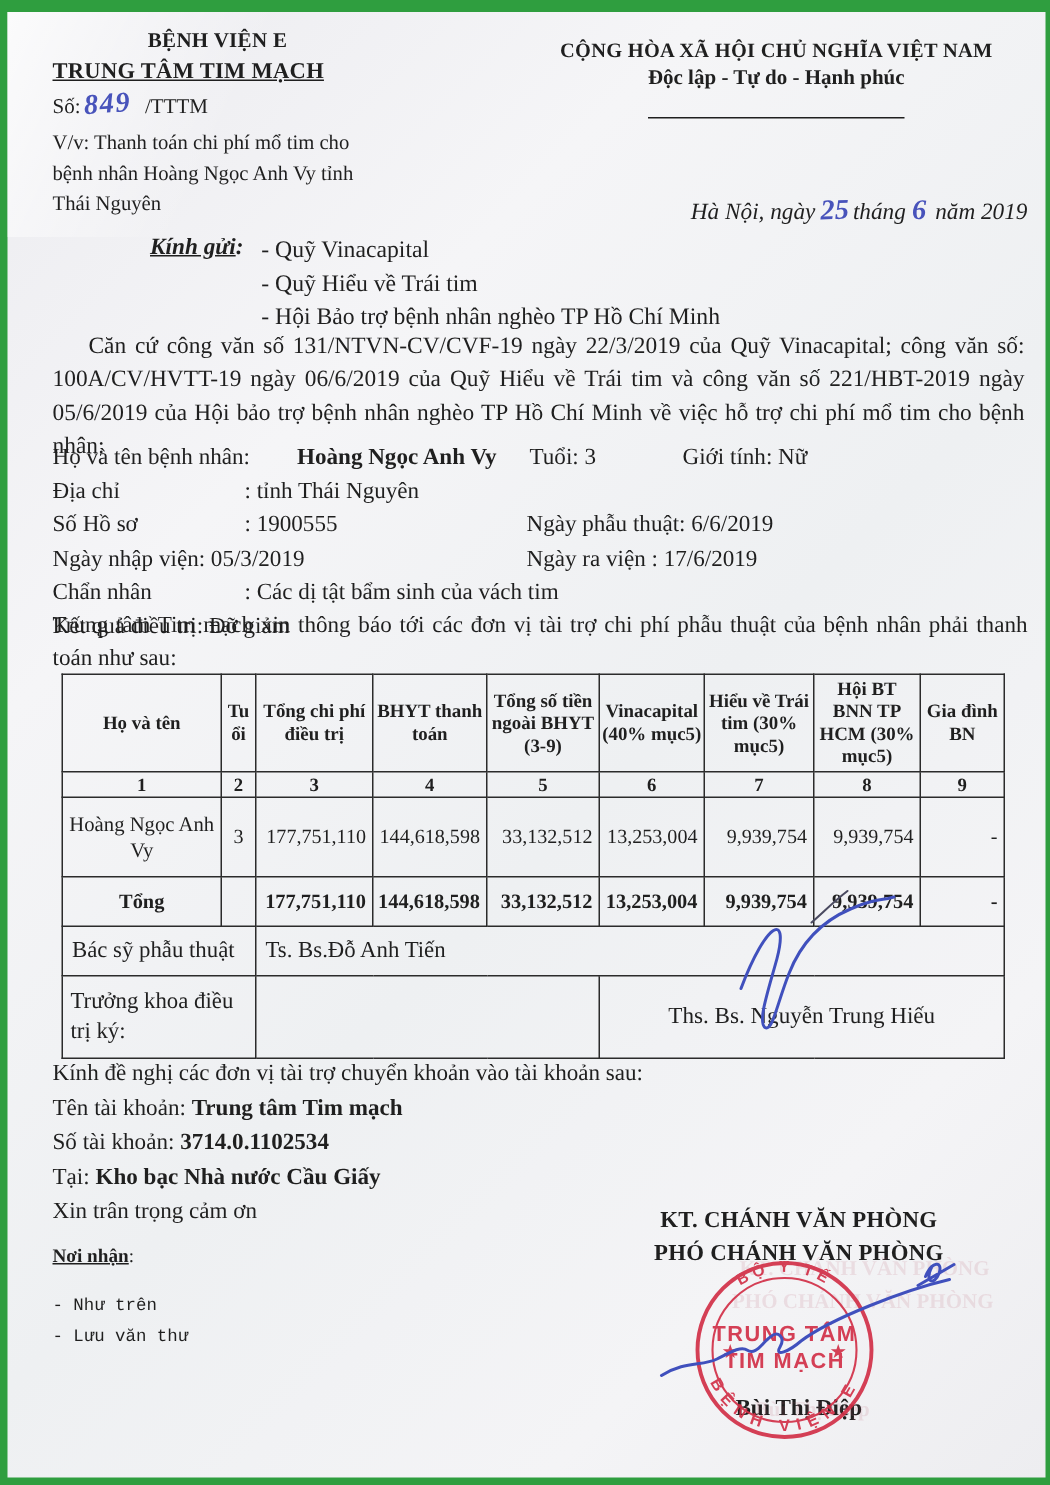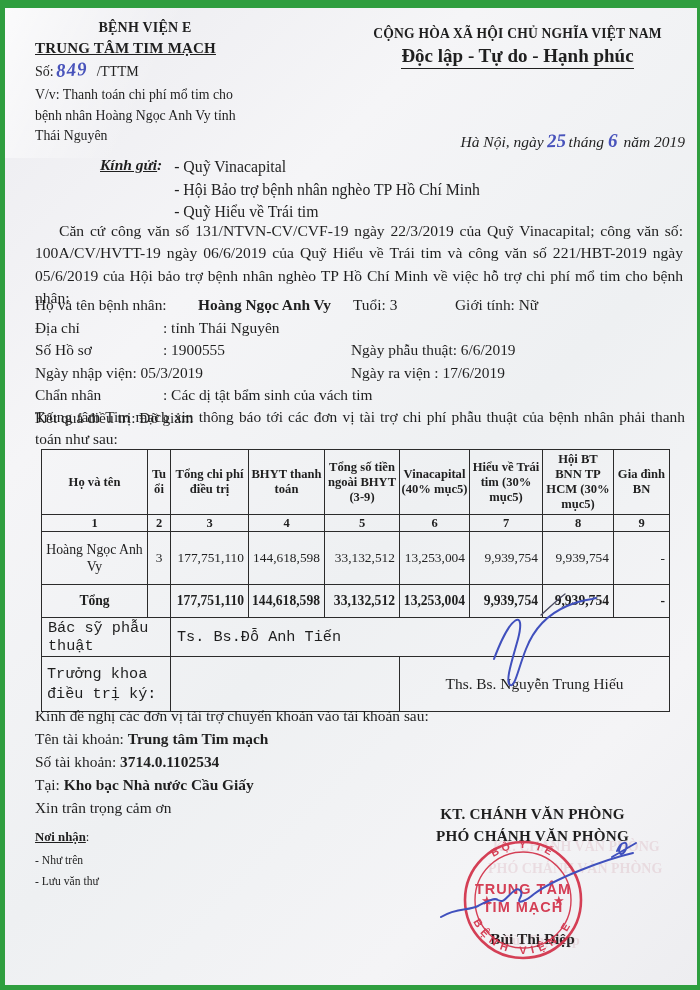--- a/index.html
+++ b/index.html
@@ -23,21 +23,21 @@
   
   .hdr-left{left:30px;top:10px;width:300px;line-height:20px;}
   .org-line1{text-align:center;width:220px;font-weight:600;font-size:14px;letter-spacing:.2px;}
   .org-line2{font-weight:bold;font-size:15px;text-decoration:underline;letter-spacing:.2px;}
   .so-line{font-size:14px;margin-top:2px;}
   .hand{color:#4853bb;font-style:italic;font-weight:600;}
   .hand-849{font-size:19px;display:inline-block;transform:rotate(-4deg);letter-spacing:1px;margin:0 6px 0 2px;}
   .subject{font-size:13.8px;line-height:20.5px;margin-top:3px;}
   .hdr-right{left:345px;top:18px;width:335px;text-align:center;}
   .nat-line1{font-weight:bold;font-size:13.6px;letter-spacing:.2px;}
-  .nat-line2{font-weight:bold;font-size:19px;display:inline-block;border-bottom:1.4px solid #1f1f1f;padding-bottom:1px;margin-top:3px;text-align:center;}
+  .nat-line2{font-weight:bold;font-size:14px;display:inline-block;border-bottom:1.4px solid #1f1f1f;padding-bottom:17px;margin-top:3px;text-align:center;}
   .date-line{left:380px;top:122px;width:300px;text-align:right;font-style:italic;font-size:15.5px;}
   .hand-day{font-size:19px;display:inline-block;transform:rotate(-2deg);margin:0 3px;}
   .hand-month{font-size:19px;display:inline-block;margin:0 6px 0 4px;}
   
   .kinhgui{left:95px;top:148px;font-size:15.5px;}
   .kinhgui-label{font-style:italic;font-weight:bold;text-decoration:underline;}
   .kinhgui-colon{font-style:italic;font-weight:bold;}
   .kinhgui ul{list-style:none;margin:0;padding:0;display:inline-block;vertical-align:top;margin-left:8px;}
   .kinhgui li{font-weight:normal;font-size:15.8px;line-height:22.5px;}
   
@@ -53,34 +53,34 @@
   table{position:absolute;left:36px;top:441px;width:628px;border-collapse:collapse;table-layout:fixed;}
   td,th{border:1.2px solid #2b2b2b;vertical-align:middle;overflow:hidden;}
   th{font-size:12.6px;font-weight:bold;padding:2px 1px;line-height:15px;}
   .th-age{word-break:break-all;}
   .numrow td{font-size:12.5px;font-weight:bold;text-align:center;height:16px;padding:0;}
   .datarow td{height:50px;font-size:13.4px;}
   .datarow .name{text-align:center;font-size:13.8px;line-height:17px;padding:0 2px;}
   .num{text-align:right;padding-right:4px;white-space:nowrap;}
   .ctr{text-align:center;}
   .totrow td{height:30px;font-weight:bold;font-size:13.6px;}
-  .docrow td{height:30px;font-size:15.2px;padding-left:6px;font-family:Liberation Mono, monospace;}
+  .docrow td{height:30px;font-size:15.2px;padding-left:6px;}
   .headrow td{height:52px;font-size:15.2px;}
-  .headrow .lbl{padding-left:5px;line-height:20px;font-family:Liberation Mono, monospace;}
+  .headrow .lbl{padding-left:5px;line-height:20px;}
   .headrow .sig-name{text-align:center;font-size:15.4px;}
   
   .transfer{left:30px;top:696px;width:650px;font-size:15.4px;line-height:23px;}
   
   .signing{left:390px;top:795px;width:275px;text-align:center;}
   .signing .t{font-weight:bold;font-size:15.2px;line-height:21.5px;letter-spacing:.2px;}
   .signer{position:relative;top:84px;font-weight:bold;font-size:15.4px;}
   
   .noinhan{left:30px;top:822px;font-size:12.6px;}
   .noinhan .nlabel{font-weight:bold;text-decoration:underline;font-size:12.8px;font-family:Liberation Serif, serif;}
-  .noinhan .itm{font-size:11.6px;line-height:20px;margin-top:6px;}
+  .noinhan .itm{font-size:11.6px;line-height:20px;margin-top:16px;font-family:Liberation Mono, monospace;}
   .noinhan .itm div{margin-bottom:1px;}
   
   .ghost{position:absolute;color:#b85a6e;opacity:.14;font-weight:bold;filter:blur(.4px);white-space:nowrap;}
   svg.overlay{position:absolute;left:0;top:0;width:700px;height:990px;pointer-events:none;}
   .stamp-txt{font-family:"Liberation Sans","DejaVu Sans",sans-serif;font-weight:bold;}
 </style>
 </head>
 <body>
 
 <div id="paper">
@@ -102,22 +102,22 @@
     <div><span class="nat-line2">Độc lập - Tự do - Hạnh phúc</span></div>
   </div>
   <div class="abs date-line">
     <span>Hà Nội, ngày</span><span class="hand hand-day">25</span><span>tháng</span><span class="hand hand-month">6</span><span>năm 2019</span>
   </div>
 
   <div class="abs kinhgui">
     <span class="kinhgui-label">Kính gửi</span><span class="kinhgui-colon">:</span>
     <ul>
       <li>- Quỹ Vinacapital</li>
+      <li>- Quỹ Hiểu về Trái tim</li>
       <li>- Hội Bảo trợ bệnh nhân nghèo TP Hồ Chí Minh</li>
-      <li>- Quỹ Hiểu về Trái tim</li>
     </ul>
   </div>
 
   <div class="abs intro">Căn cứ công văn số 131/NTVN-CV/CVF-19 ngày 22/3/2019 của Quỹ Vinacapital; công văn số: 100A/CV/HVTT-19 ngày 06/6/2019 của Quỹ Hiểu về Trái tim và công văn số 221/HBT-2019 ngày 05/6/2019 của Hội bảo trợ bệnh nhân nghèo TP Hồ Chí Minh về việc hỗ trợ chi phí mổ tim cho bệnh nhân:</div>
 
   <div class="abs patient">
     <div class="prow">
       <span class="f" style="left:0">Họ và tên bệnh nhân:</span>
       <span class="f b" style="left:163px">Hoàng Ngọc Anh Vy</span>
       <span class="f" style="left:318px">Tuổi: 3</span>

